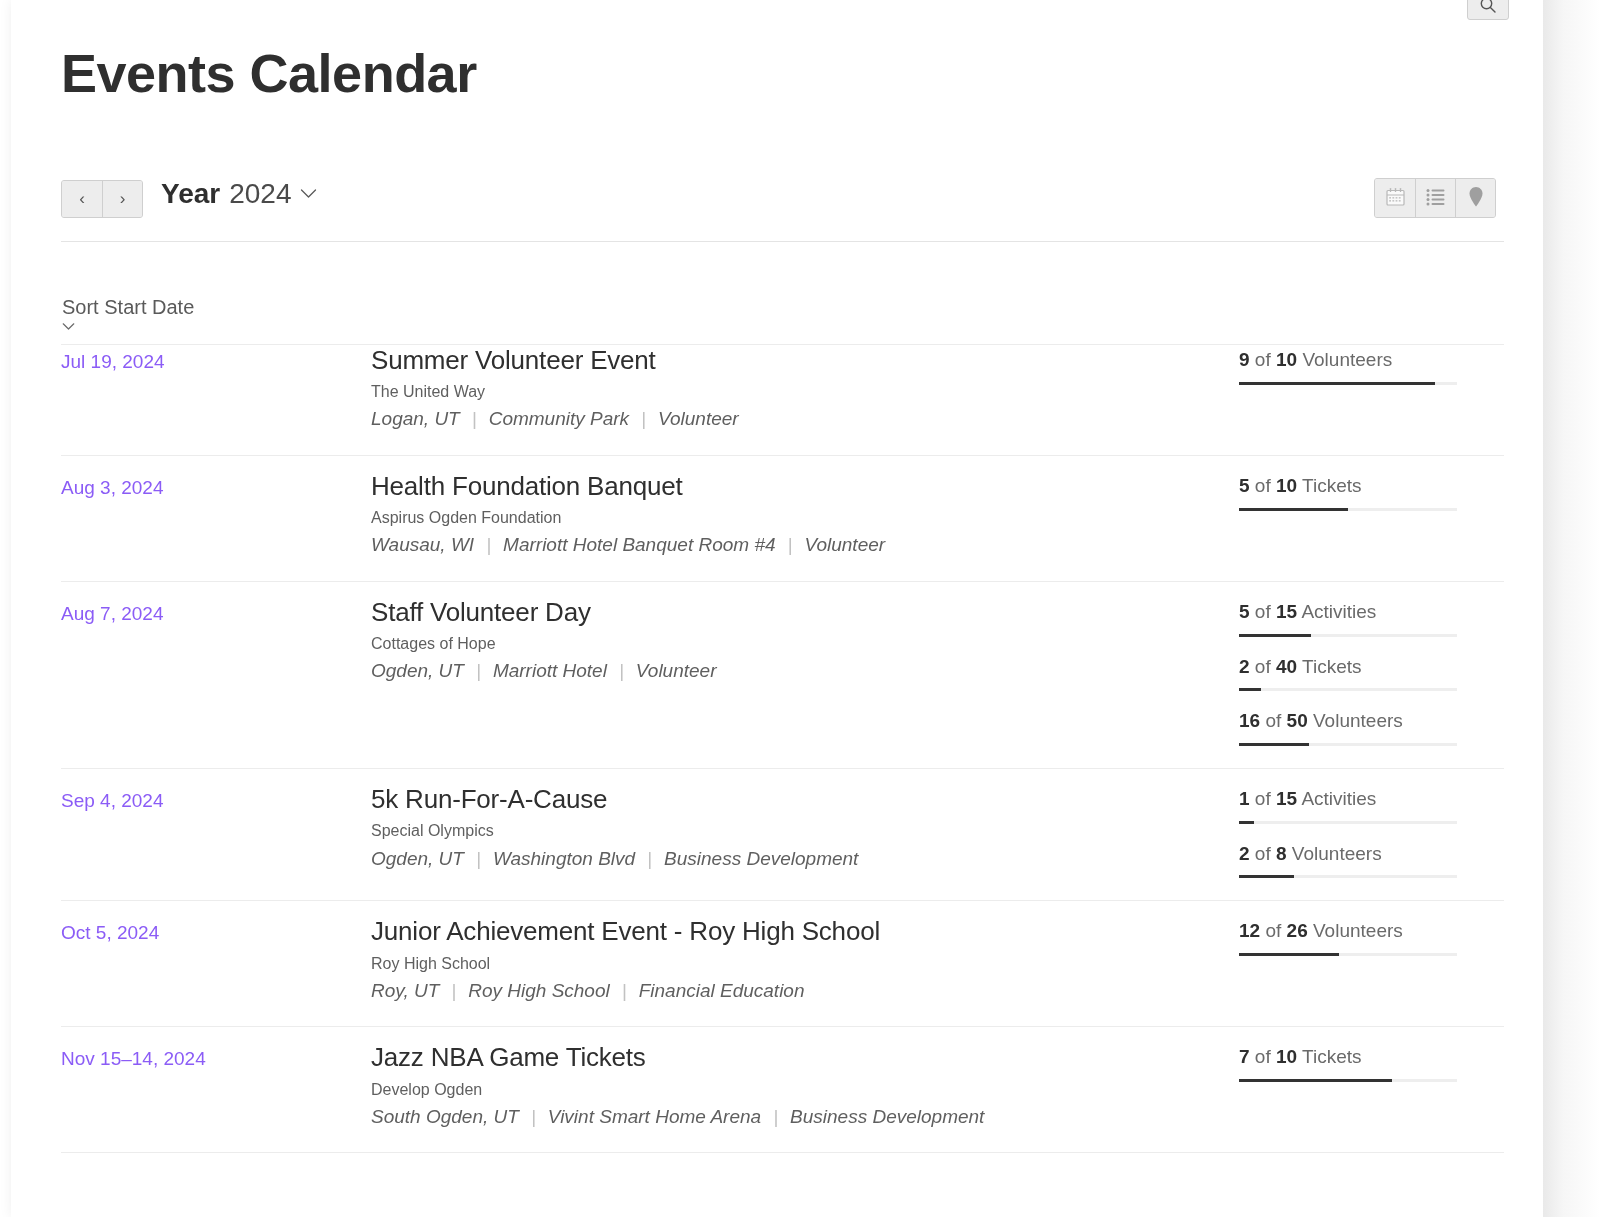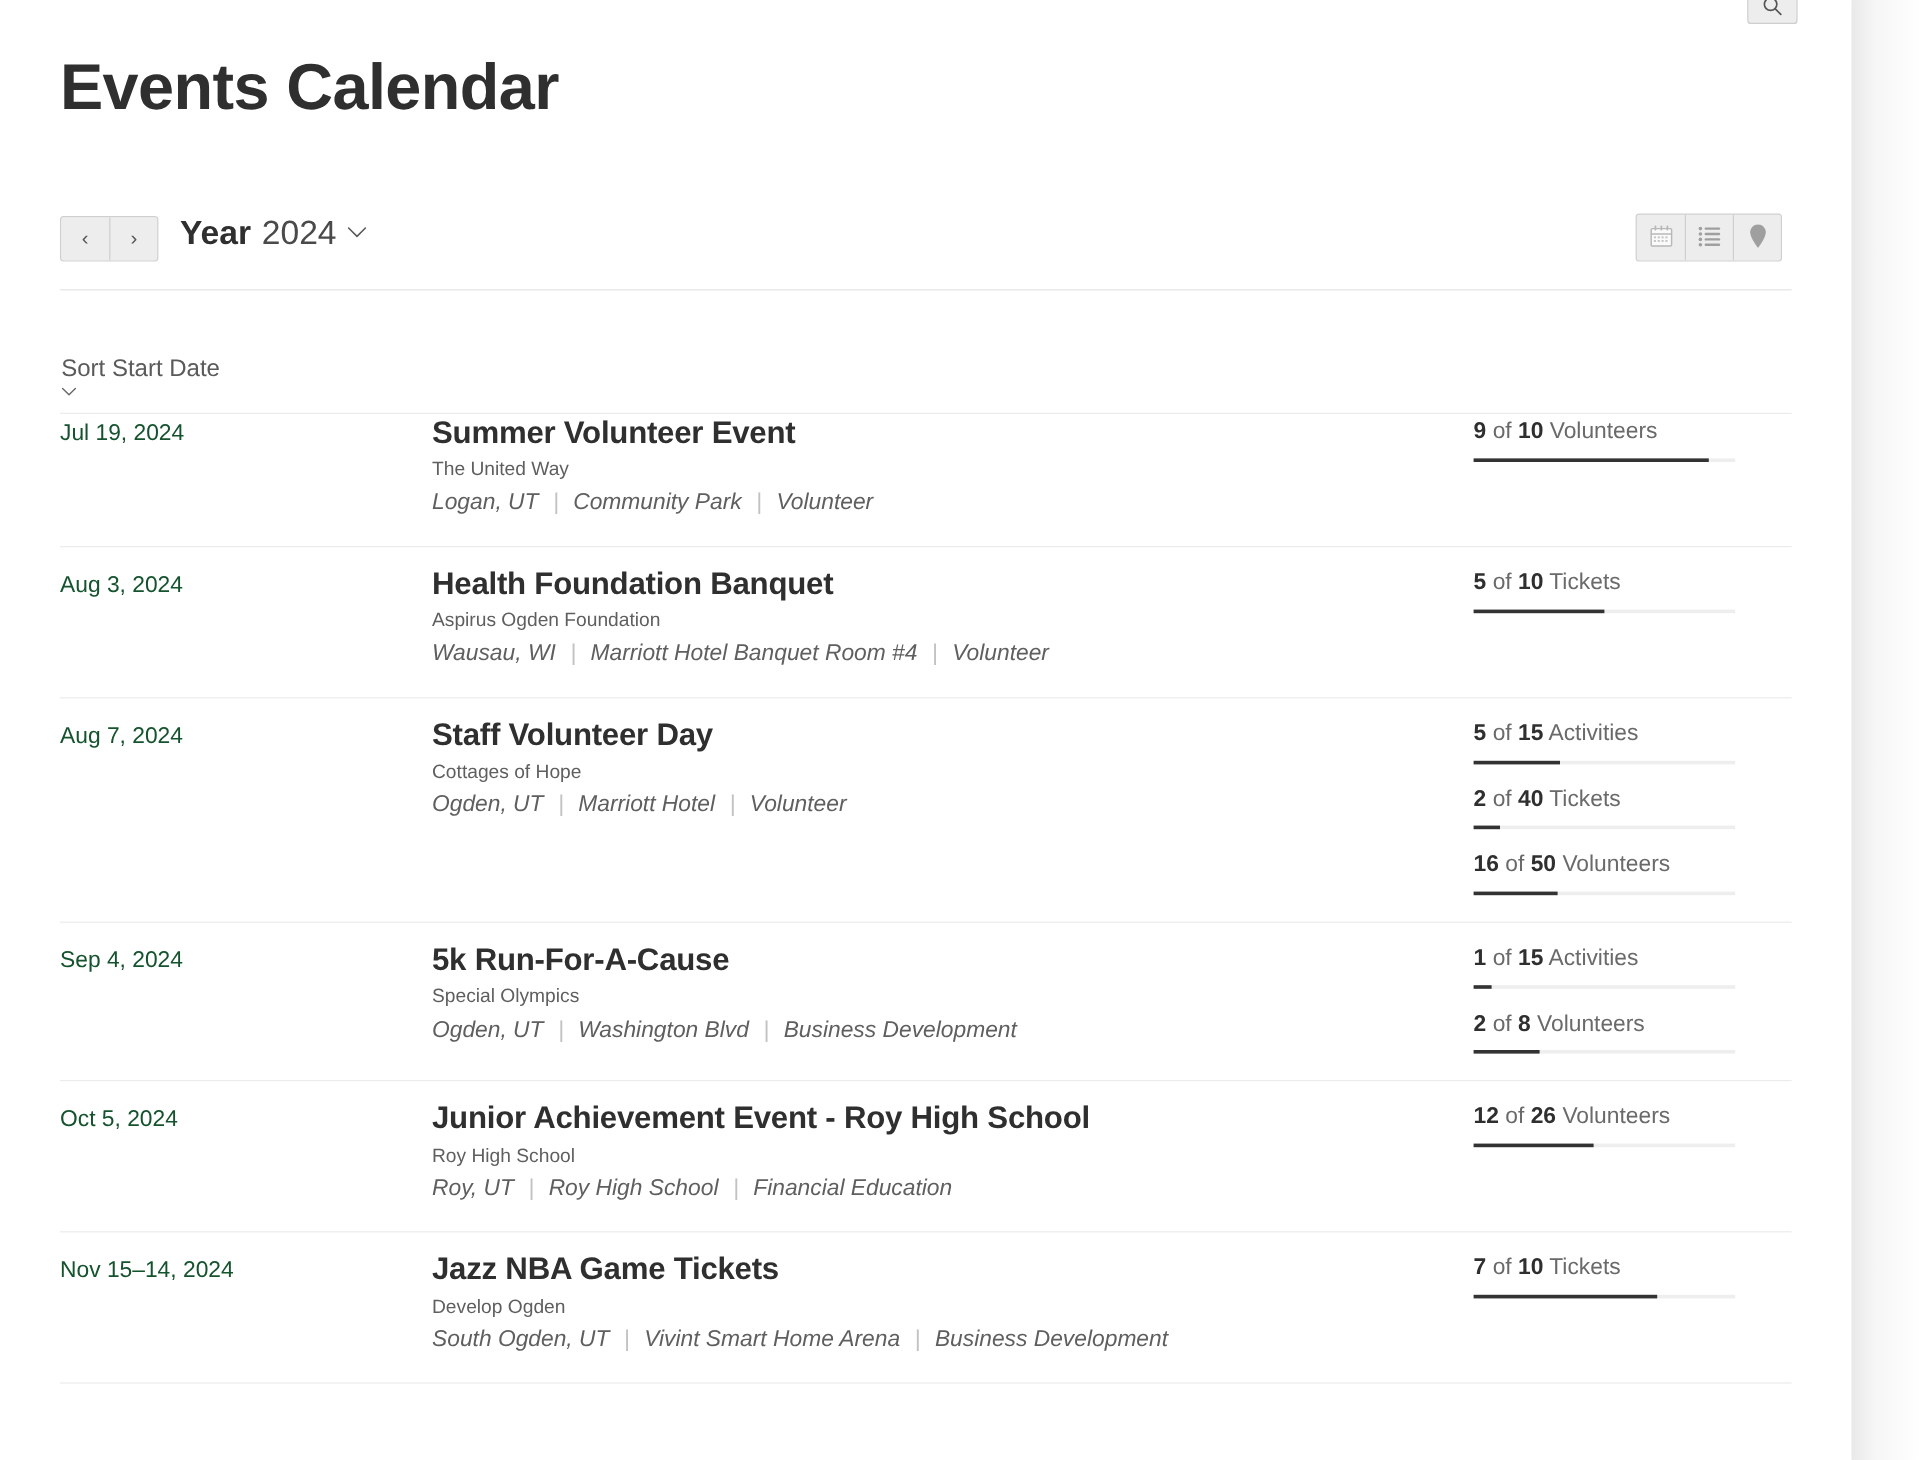--- a/index.html
+++ b/index.html
@@ -11,21 +11,21 @@
     width: 1600px;
     height: 1217px;
     font-family: "Liberation Sans", "DejaVu Sans", sans-serif;
     color: #3d3d3d;
     overflow: hidden;
     position: relative;
   }
 
   .page {
     position: absolute;
-    left: 0;
+    left: 11px;
     top: 0;
     width: 1543px;
     height: 1217px;
     background: #ffffff;
     box-shadow: 3px 0 14px rgba(0,0,0,0.10);
   }
   .page-right-edge {
     position: absolute;
     left: 1543px;
     top: 0;
@@ -189,30 +189,30 @@
     border-bottom: 1px solid #ececec;
     padding: 14px 0 22px 0;
     box-sizing: border-box;
   }
   .ev-date {
     width: 310px;
     flex: 0 0 310px;
     padding-top: 7px;
     font-size: 19px;
     font-weight: 400;
-    color: #14532d;
+    color: #8b5cf6;
     white-space: nowrap;
   }
   .ev-main {
     flex: 1 1 auto;
     min-width: 0;
   }
   .ev-title {
     font-size: 26px;
-    font-weight: 700;
+    font-weight: 400;
     color: #2f2f2f;
     line-height: 1.28;
     margin: 0 0 3px 0;
     letter-spacing: -0.2px;
   }
   .ev-org {
     font-size: 16px;
     font-weight: 300;
     color: #5f5f5f;
     line-height: 1.45;

